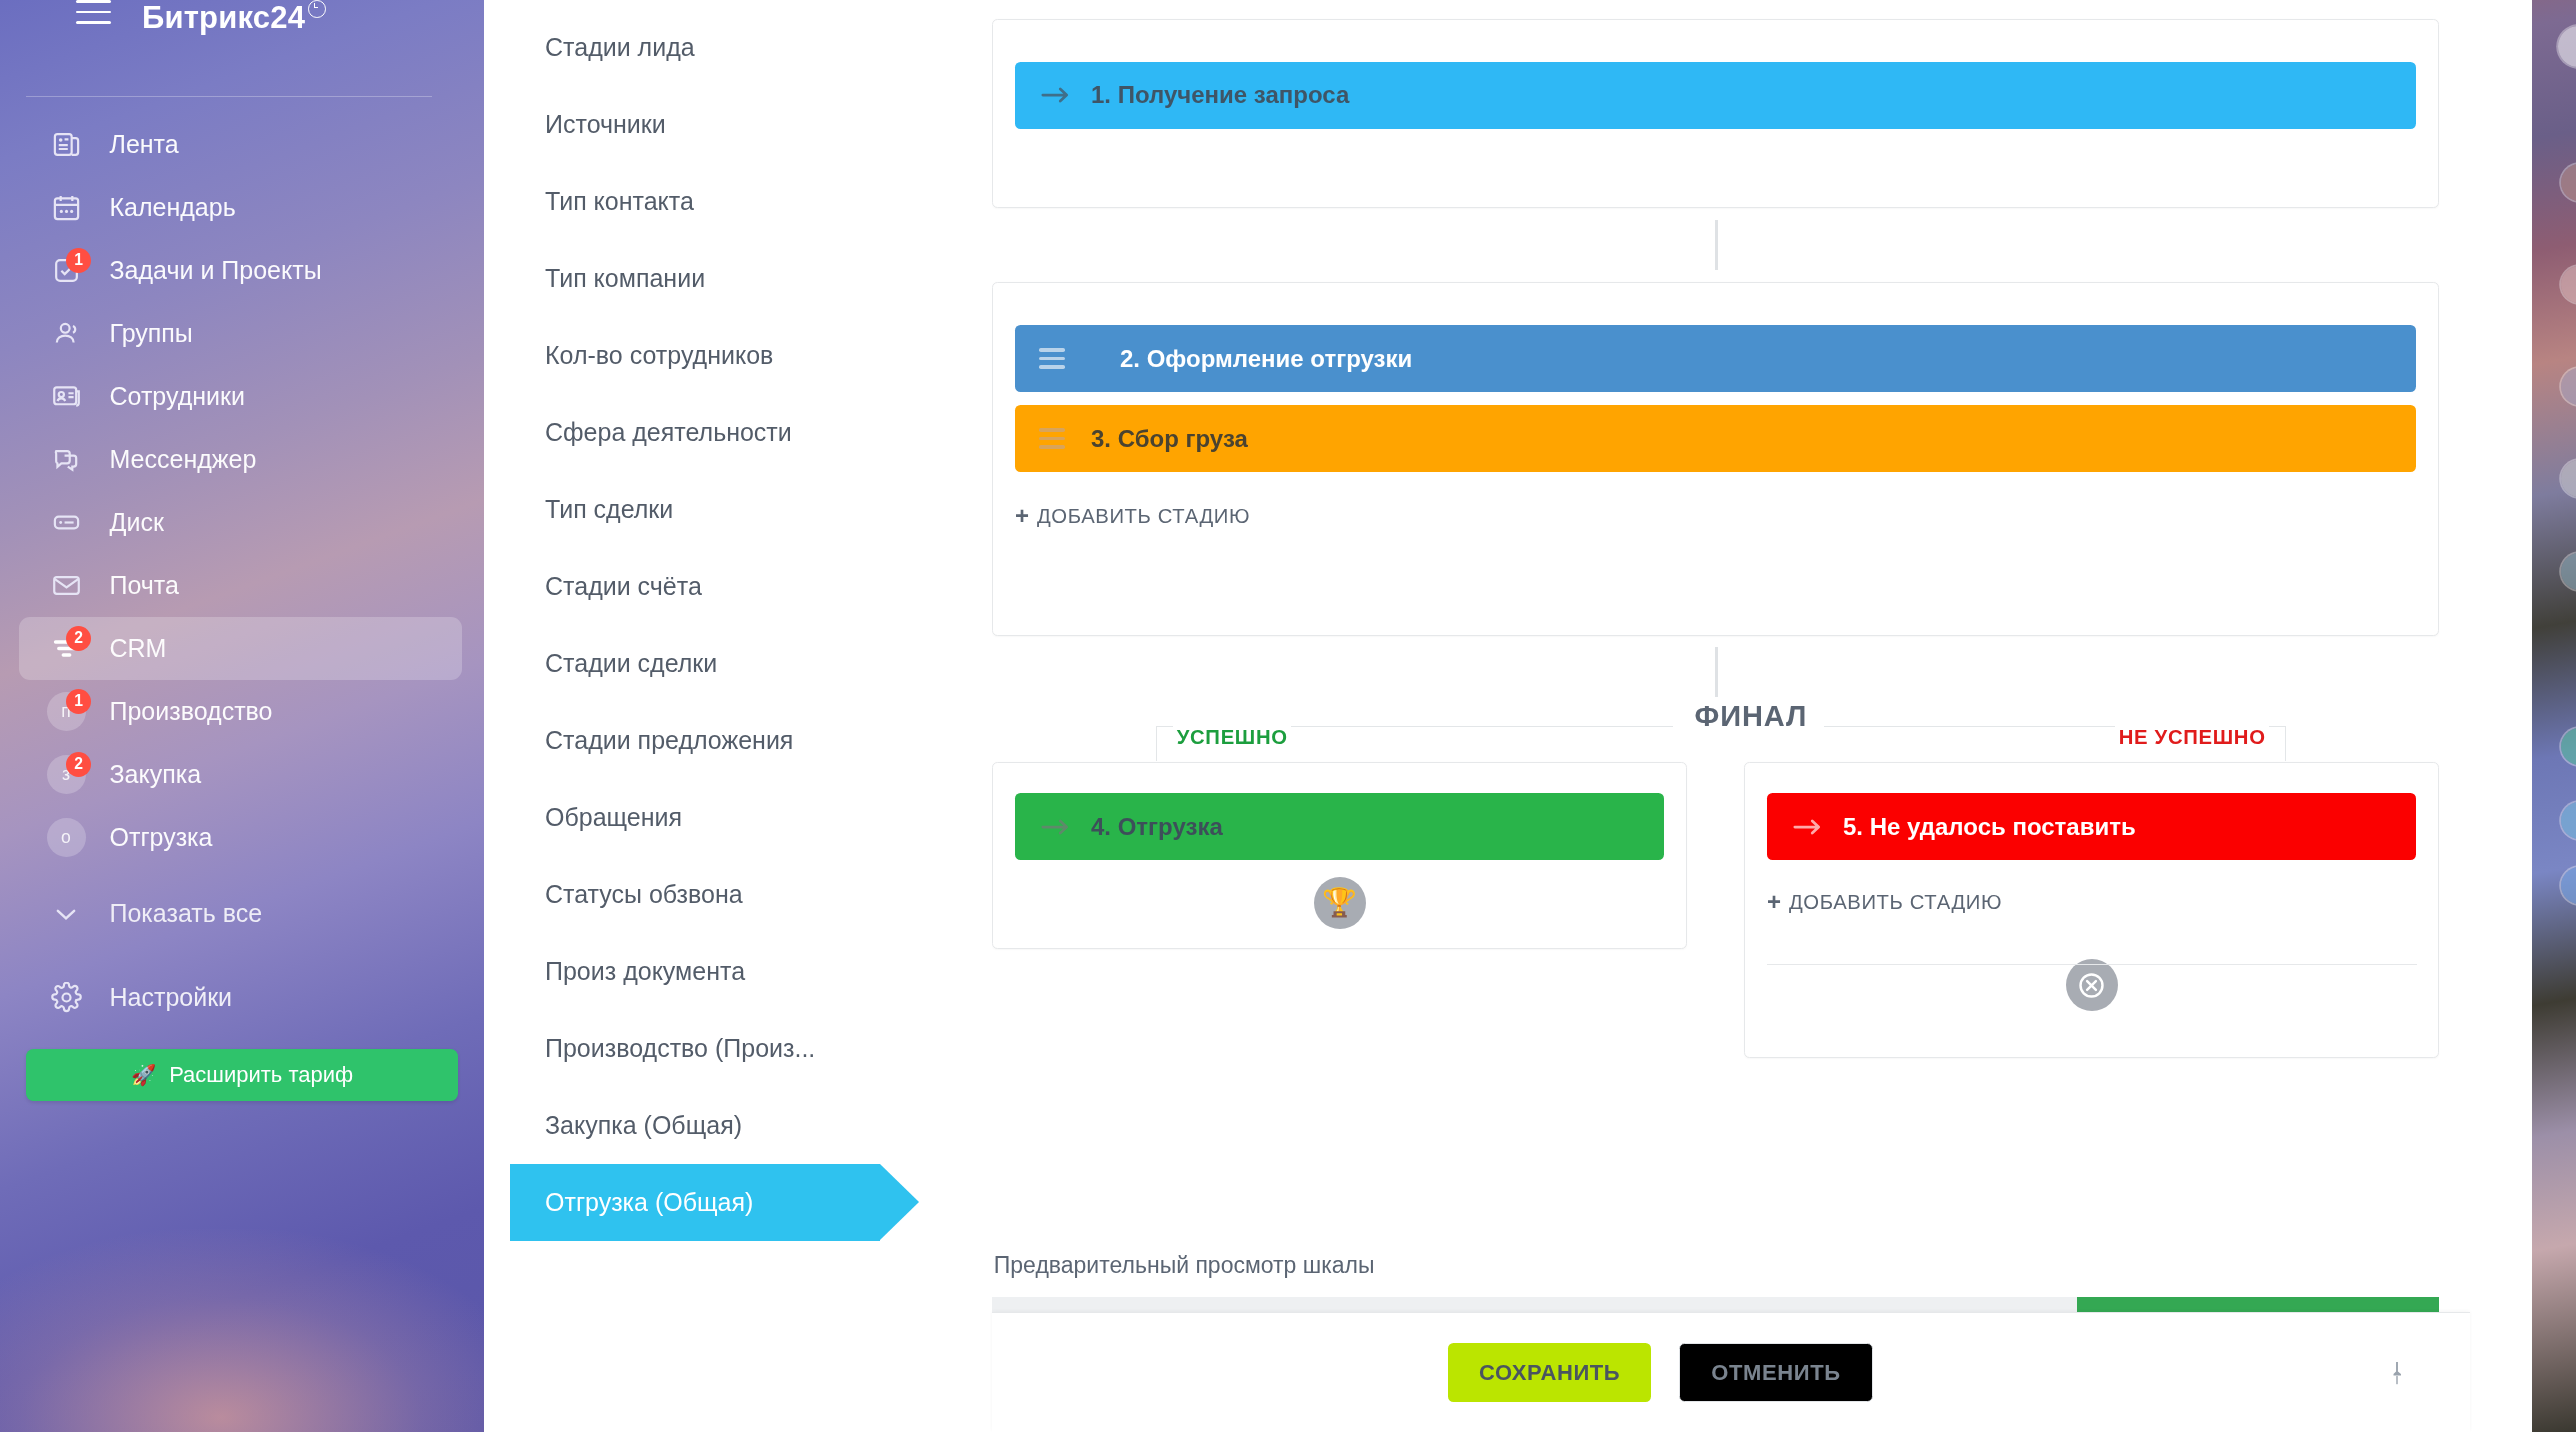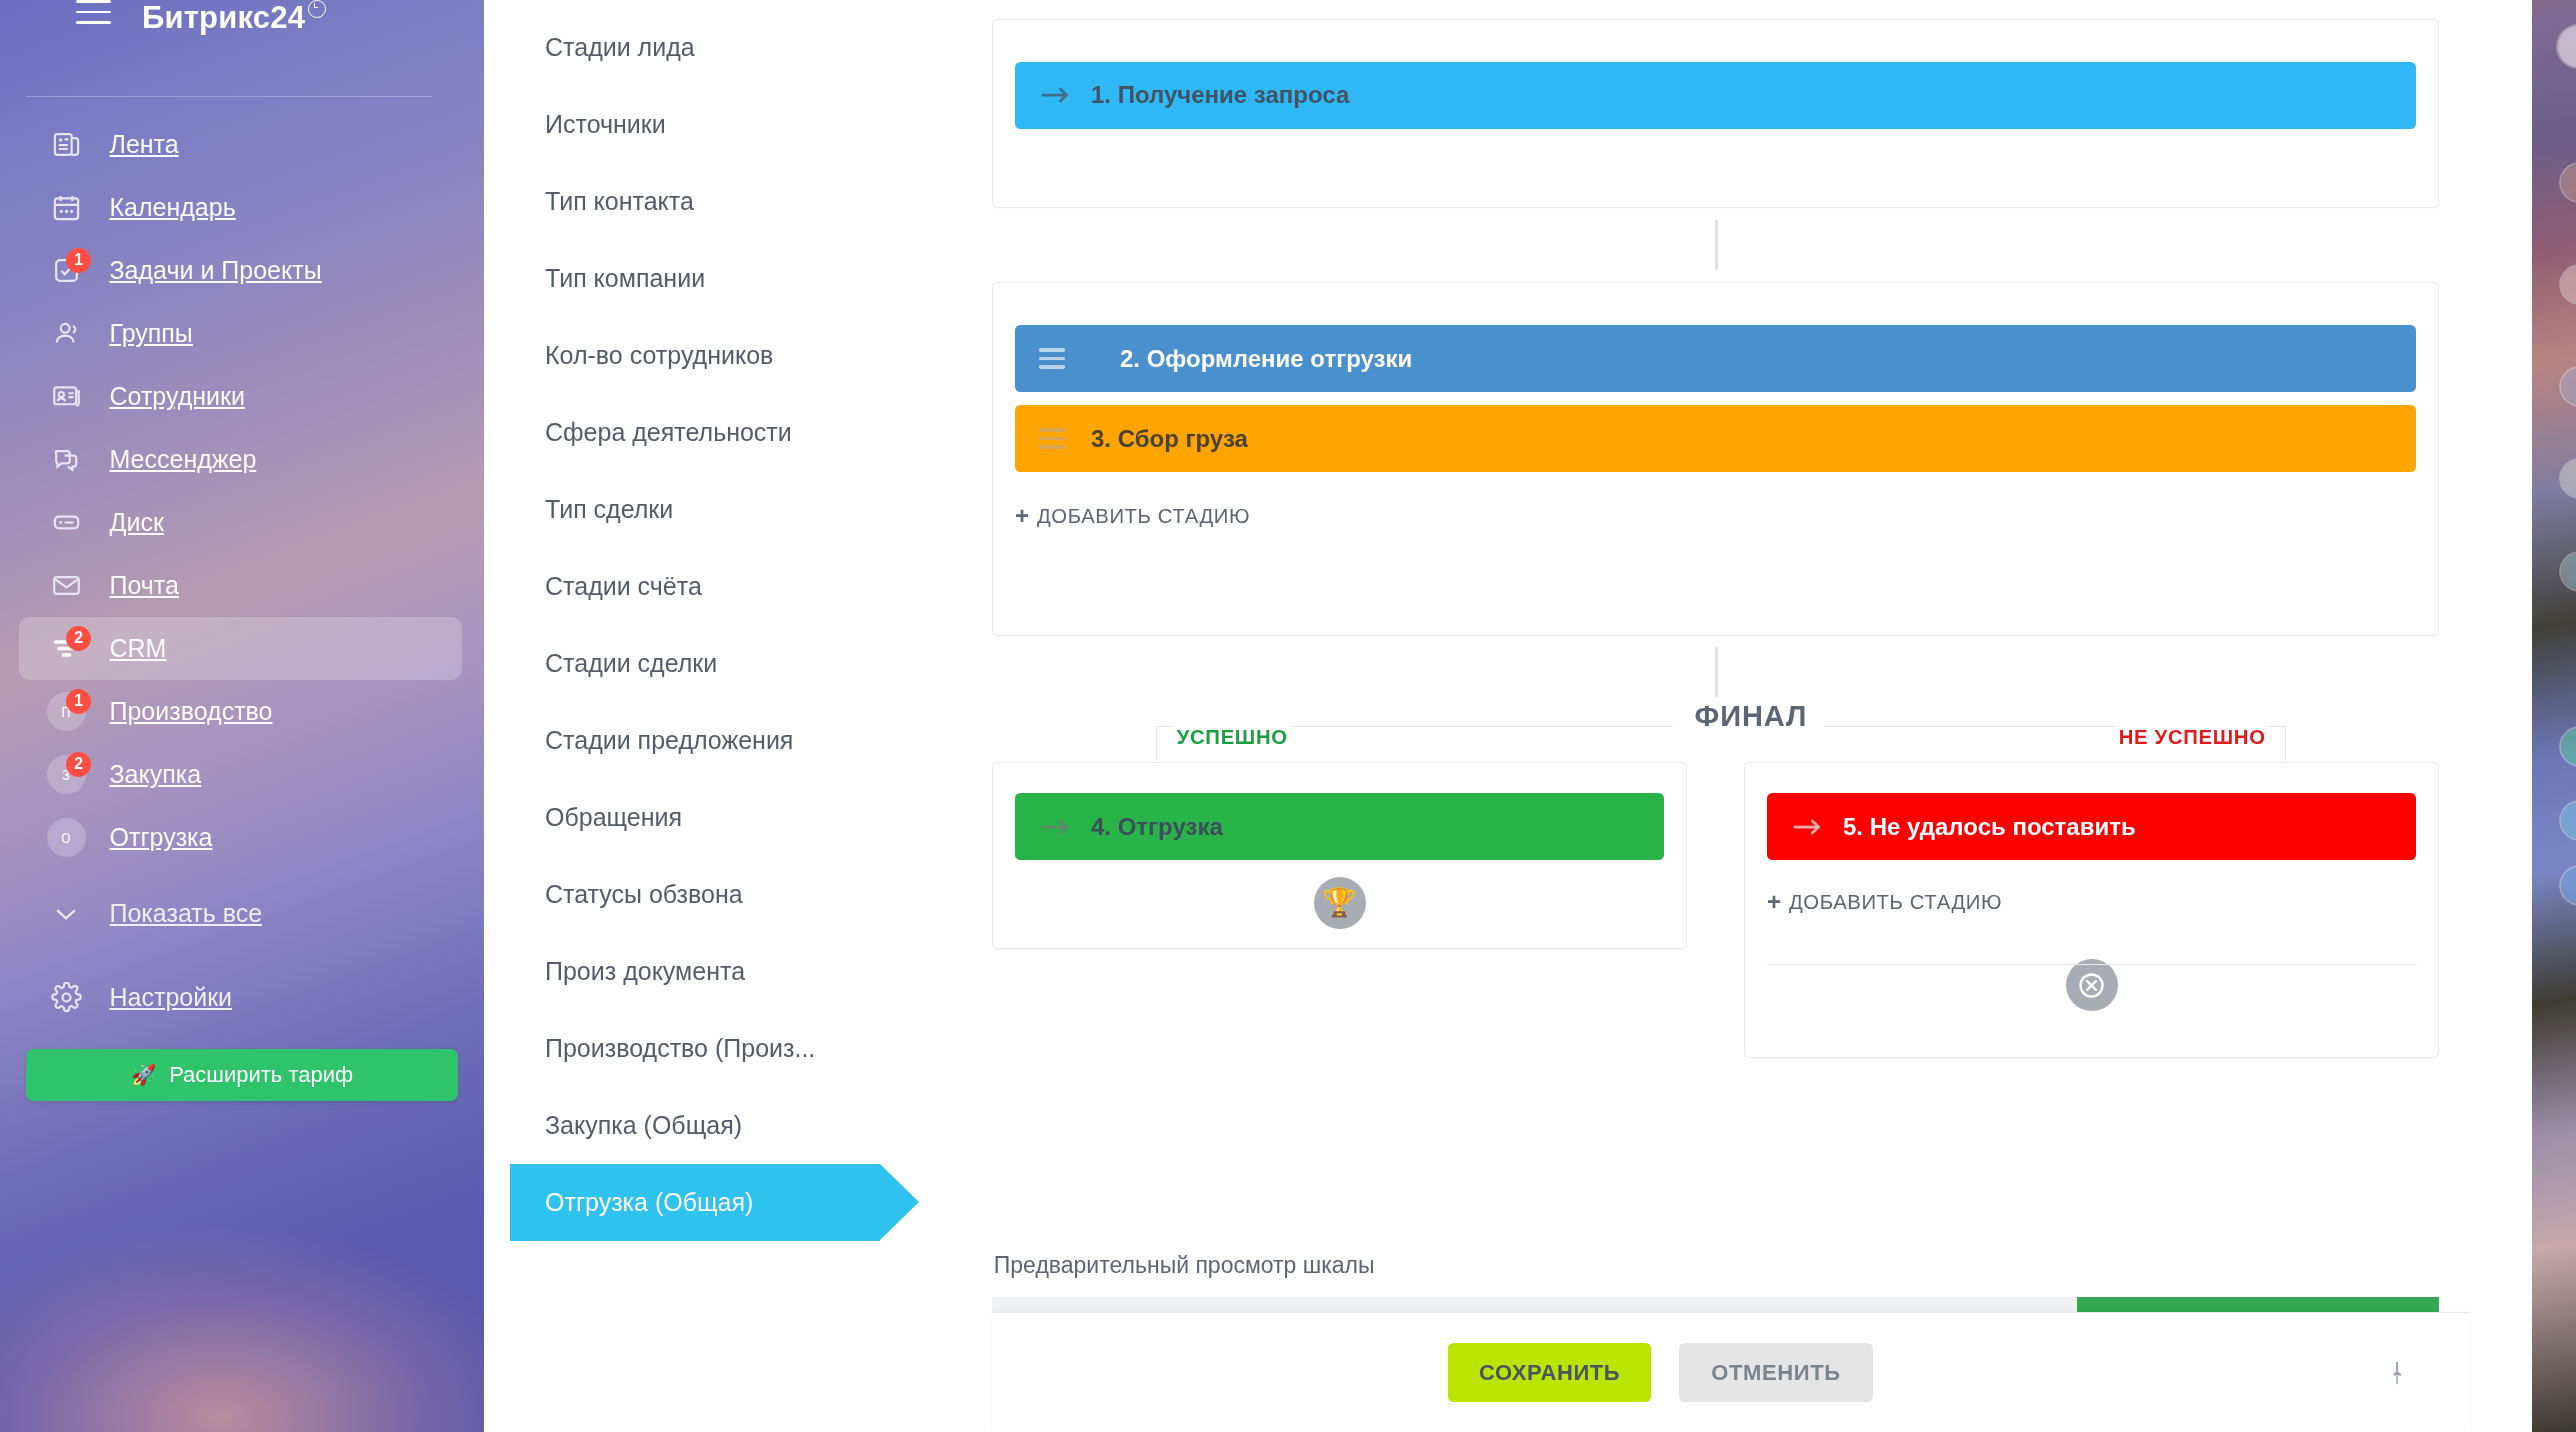--- a/index.html
+++ b/index.html
@@ -132,21 +132,20 @@
     margin-right: 24px;
     position: relative;
     display:flex; align-items:center; justify-content:center;
   }
   .nav-ico svg { display:block; }
   .nav-label {
     color: rgba(255,255,255,0.96);
     font-size: 25px;
     font-weight: 400;
     white-space: nowrap;
-    text-decoration: underline;
   }
   .avatar-ico {
     width: 39px; height: 39px; border-radius: 50%;
     background: rgba(255,255,255,0.22);
     color: rgba(255,255,255,0.85);
     display:flex; align-items:center; justify-content:center;
     font-size: 17.6px;
   }
   .badge {
     position: absolute;
@@ -351,21 +350,21 @@
     border-radius: 5.5px;
     display: flex; align-items: center; justify-content: center;
     font-size: 22px;
     font-weight: 700;
     letter-spacing: 0.6px;
     cursor: pointer;
     box-sizing: border-box;
     padding: 0 31px;
   }
   #save-btn { background: #bbe500; color: #4a5560; margin-left: 456px; }
-  #cancel-btn { background: #e5e5e5; color: #7a848f; margin-left: 28px; border: 0.9px solid #e2e5e8; text-align: center; }
+  #cancel-btn { background: #000000; color: #7a848f; margin-left: 28px; border: 0.9px solid #e2e5e8; text-align: center; }
   #pin-btn {
     position: absolute;
     right: 55px;
     width: 37px; height: 37px;
     display:flex; align-items:center; justify-content:center;
     color: #9aa3ad;
     font-size: 26px;
     cursor: pointer;
   }
 </style>

